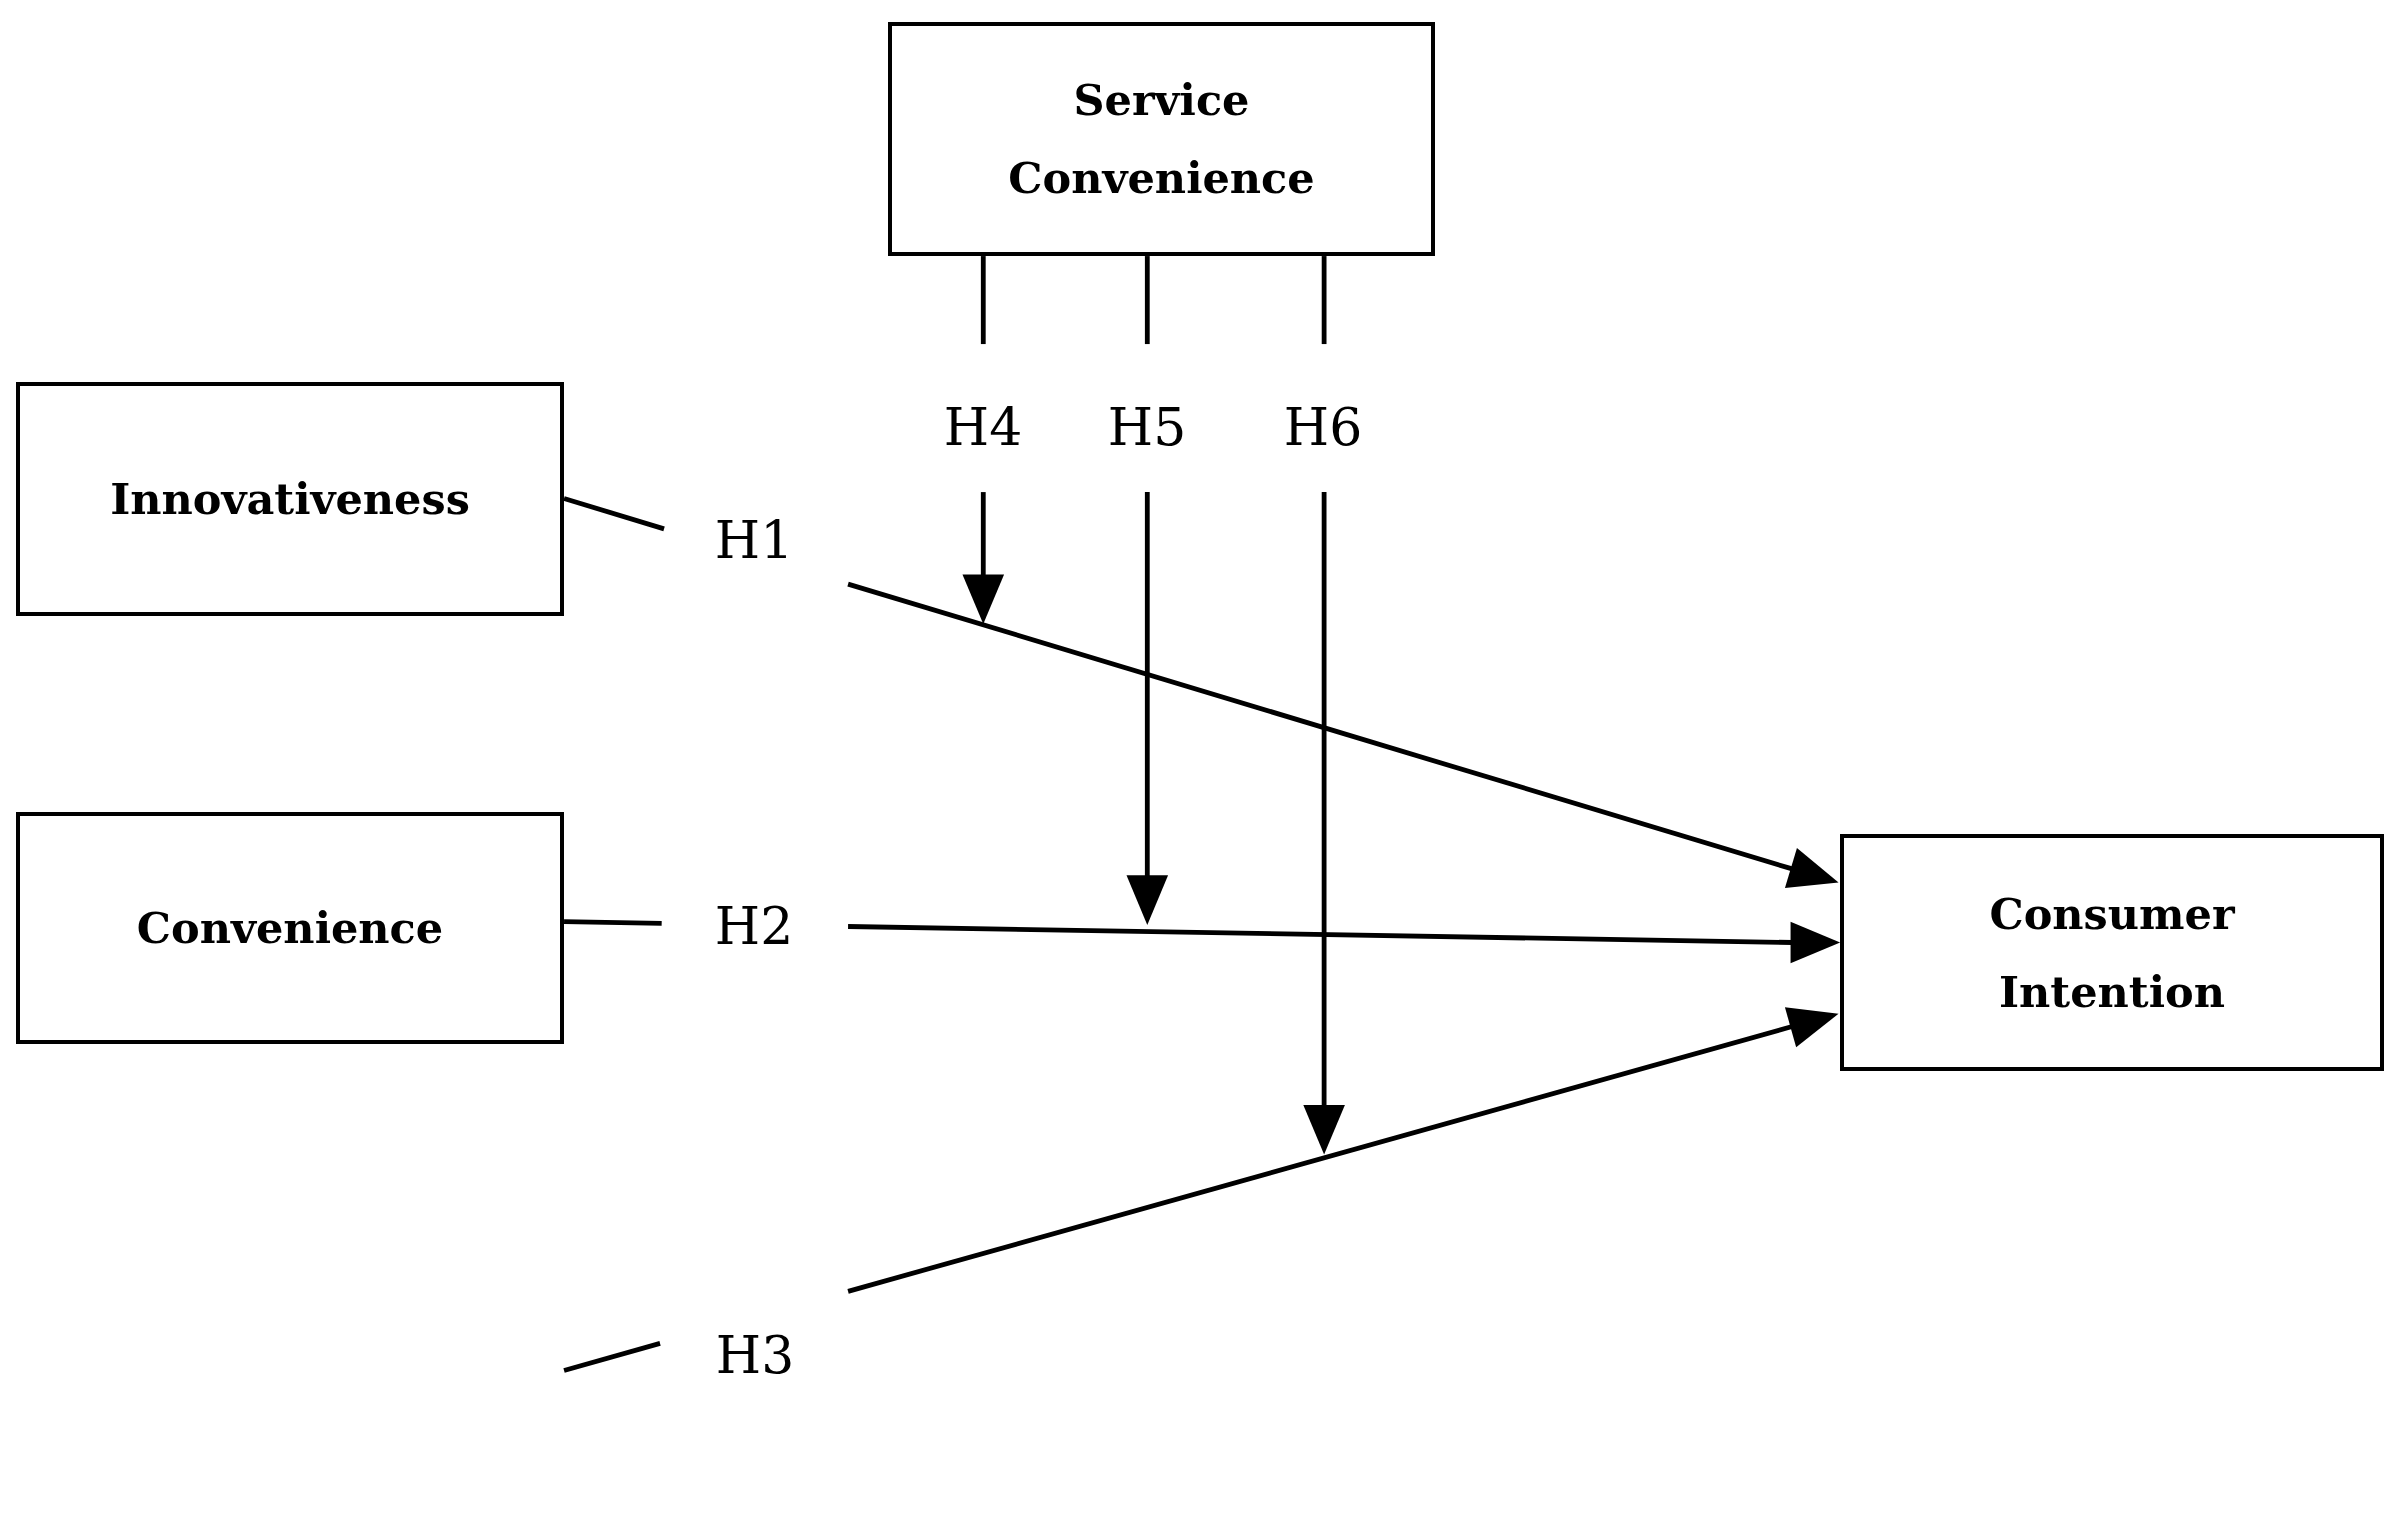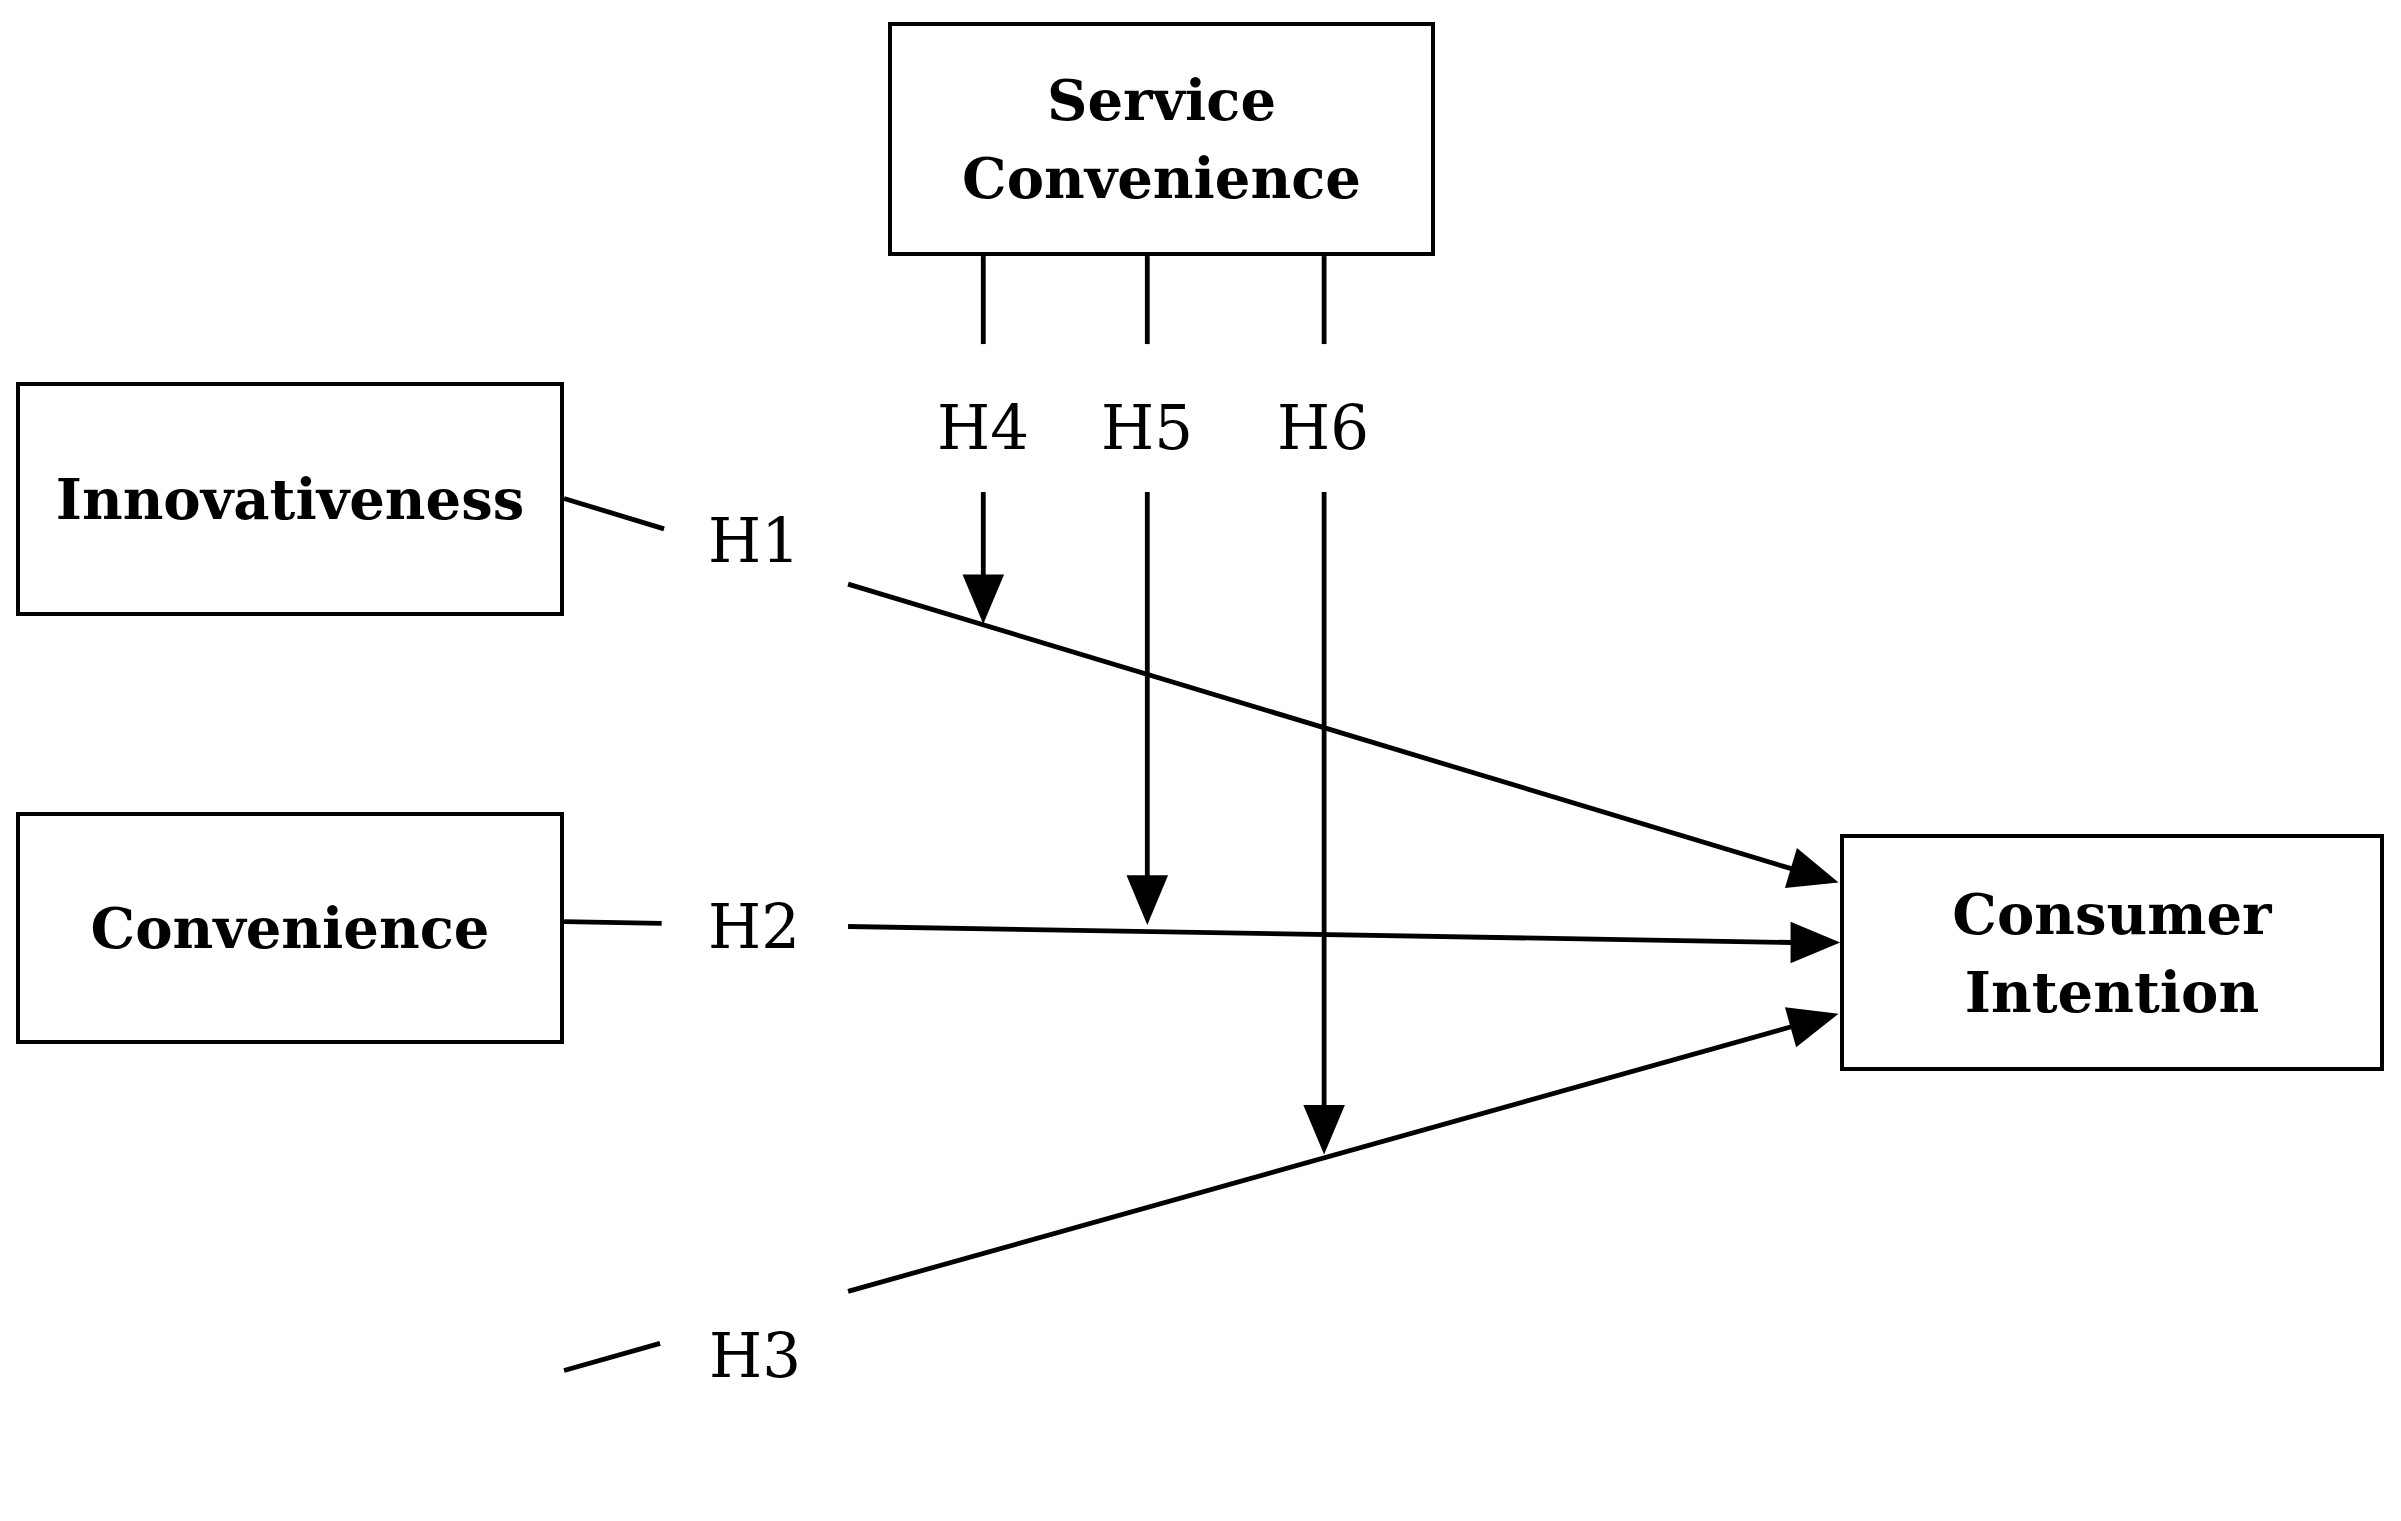--- a/index.html
+++ b/index.html
@@ -29,29 +29,29 @@
     background: #ffffff;
     display: flex;
     flex-direction: column;
     justify-content: center;
     align-items: center;
     text-align: center;
   }
   .node-line {
     display: block;
     font-weight: bold;
-    font-size: 56px;
+    font-size: 43px;
     line-height: 78px;
     color: #000000;
     white-space: nowrap;
   }
   .hyp-label {
     position: absolute;
     transform: translate(-50%, -50%);
-    font-size: 61px;
+    font-size: 52px;
     font-weight: normal;
     color: #000000;
     white-space: nowrap;
     background: #ffffff;
     padding: 0 4.8px;
   }
   svg line { stroke-linecap: butt; }
 </style>
 </head>
 <body>

